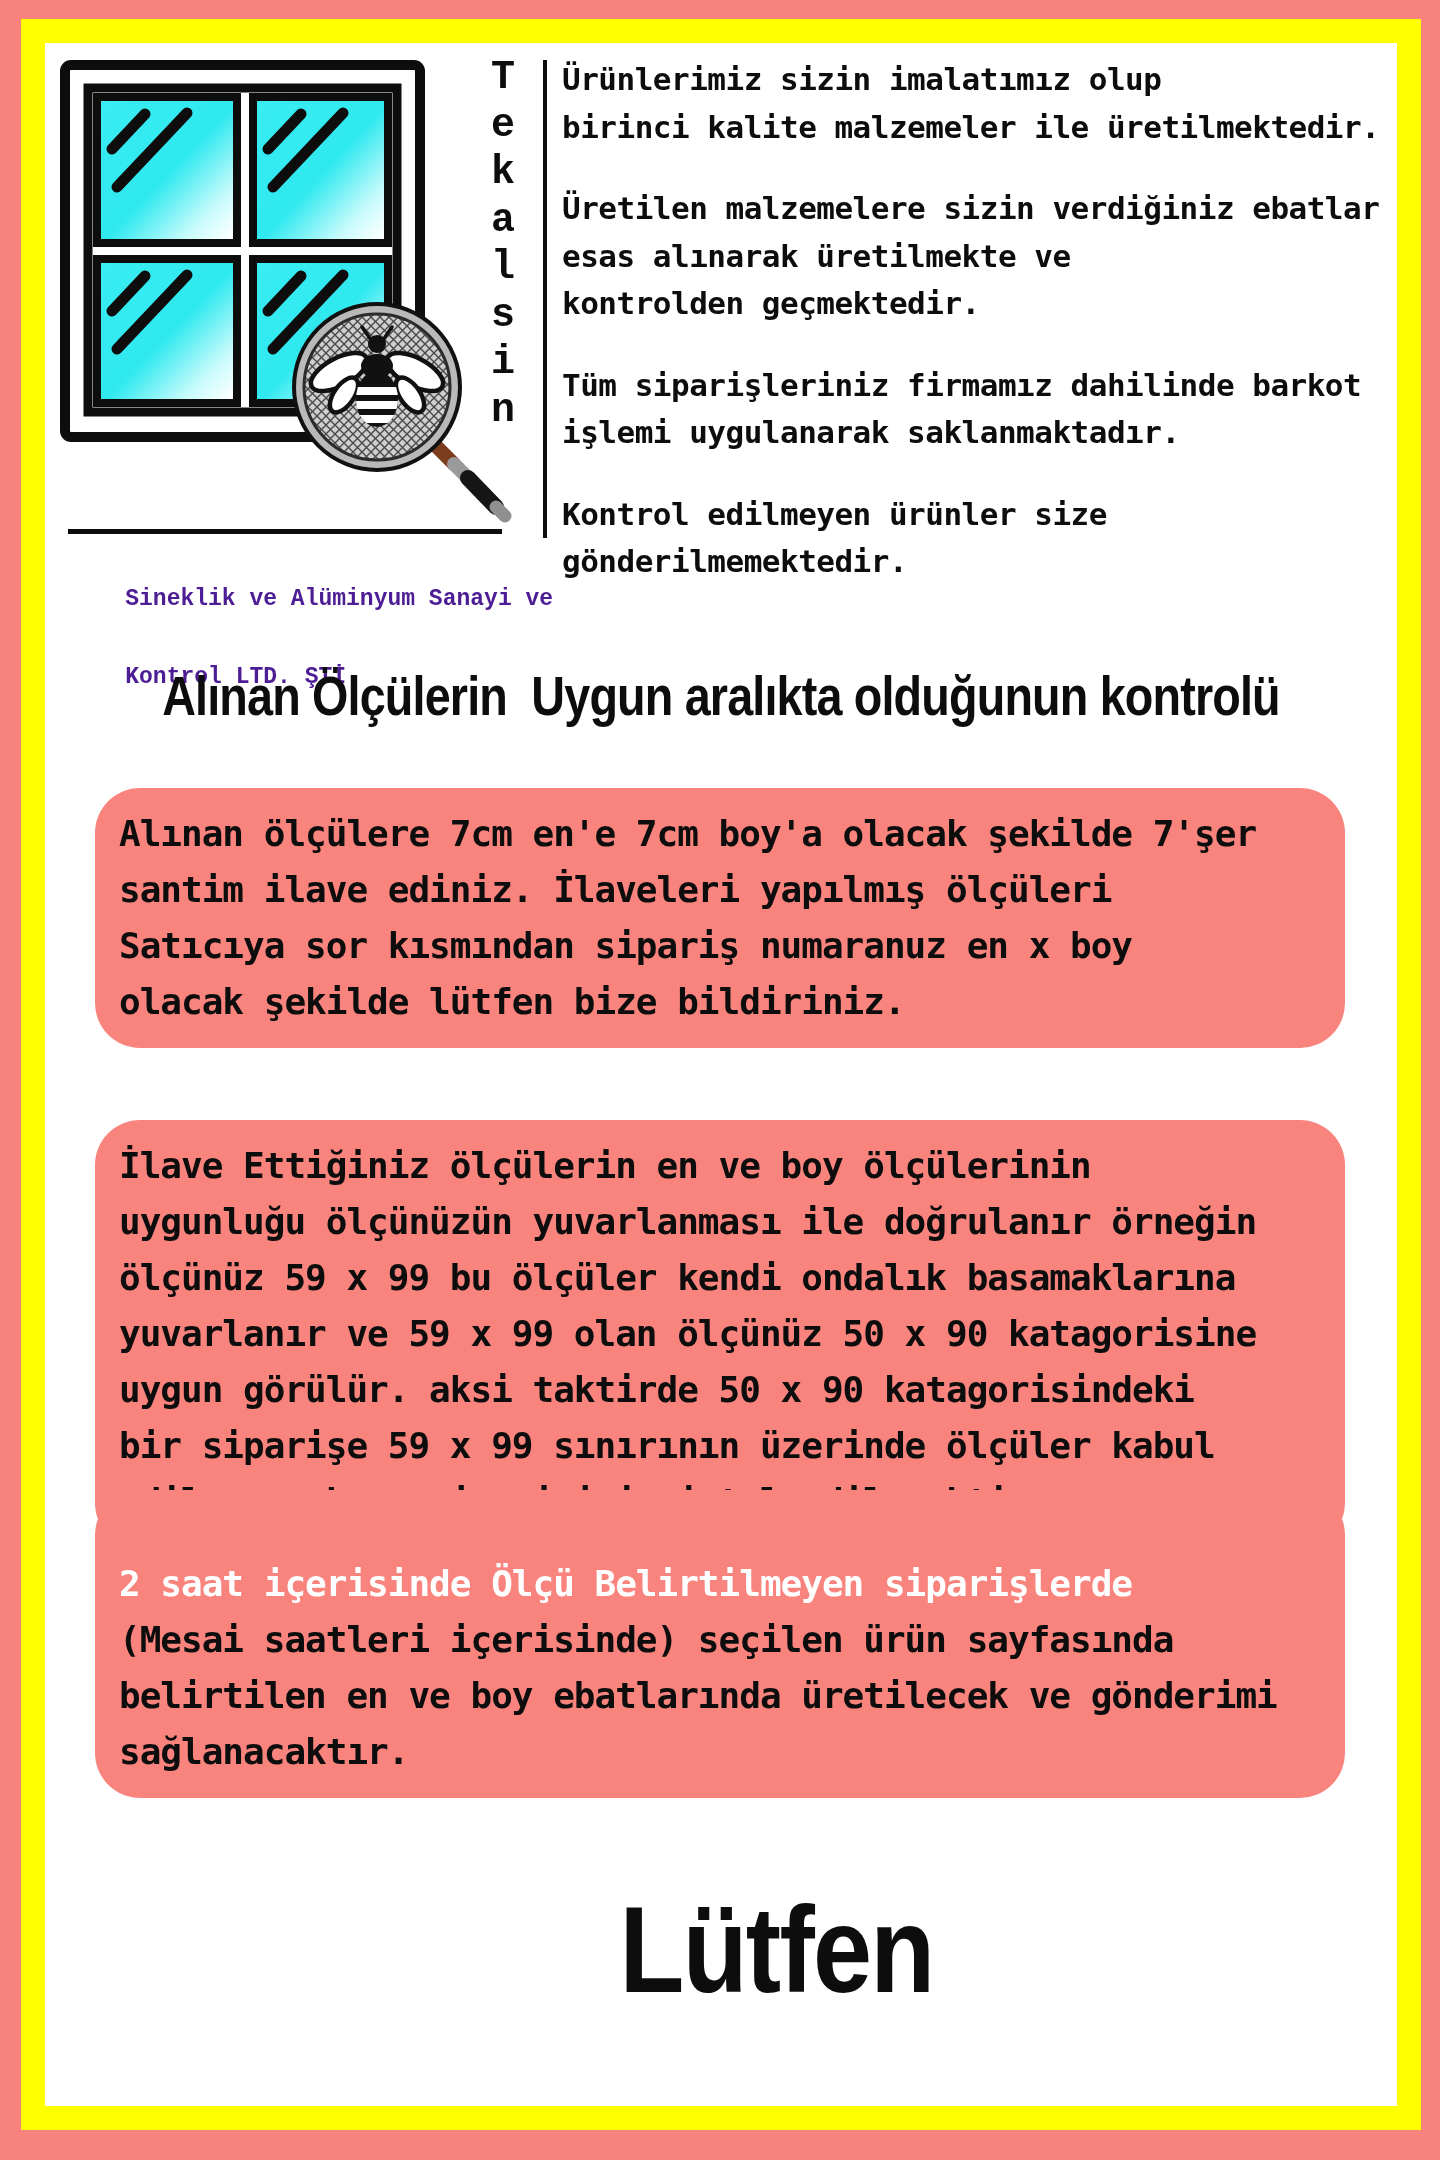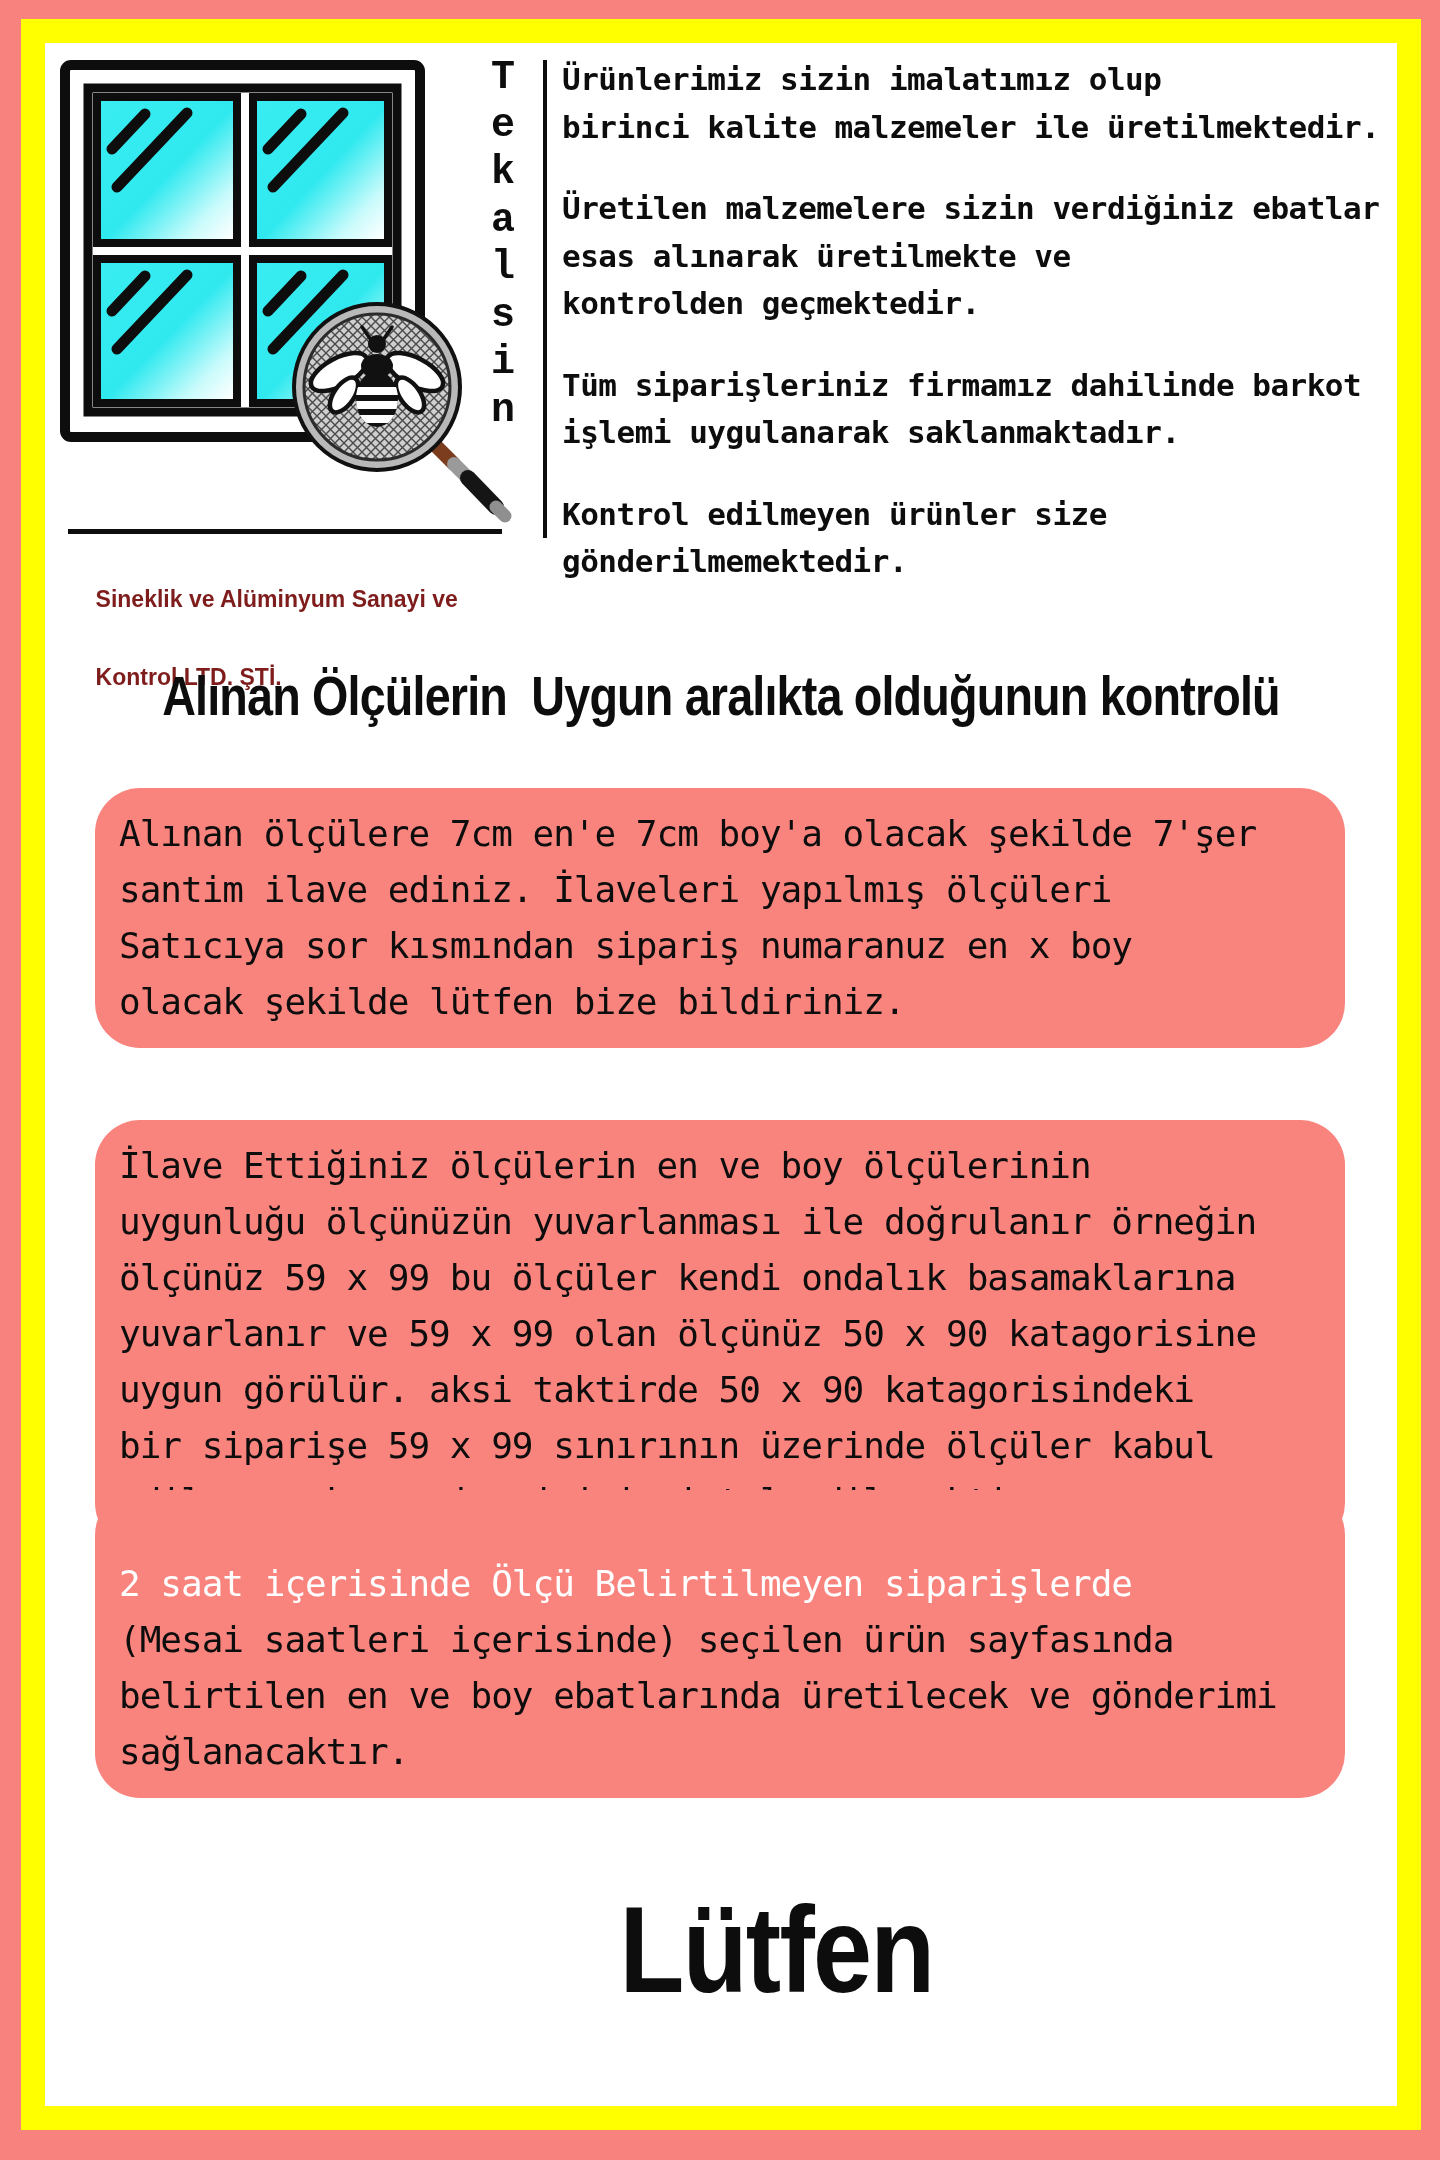--- a/index.html
+++ b/index.html
@@ -16,22 +16,22 @@
   .brand-col {
     position:absolute; left:480px; top:54px; width:46px;
     display:flex; flex-direction:column; align-items:center;
     font-family:"Liberation Mono", monospace; font-weight:bold;
     font-size:40px; line-height:47.5px; color:#0d0d0d;
   }
   .logo-divider { position:absolute; left:543px; top:60px; width:4px; height:478px; background:#0d0d0d; }
   .logo-underline { position:absolute; left:68px; top:529px; width:434px; height:5px; background:#0d0d0d; }
   .company {
     position:absolute; left:70px; top:541px; width:470px;
-    font-family:Liberation Sans, sans-serif; font-weight:bold;
-    font-size:23px; line-height:39px; color:#7f1d1d; white-space:pre;
+    font-family:Liberation Mono, monospace; font-weight:bold;
+    font-size:23px; line-height:39px; color:#4c1d95; white-space:pre;
   }
   
   .intro { position:absolute; left:562px; top:56px; width:846px; color:#0d0d0d; }
   .intro p {
     margin:0 0 34px 0; white-space:pre-line;
     font-weight:bold; font-size:31px; line-height:47.5px; letter-spacing:-0.5px;
   }
   
   .heading {
     position:absolute; left:45px; top:666px; width:1352px;
@@ -45,21 +45,21 @@
   .info-box {
     position:absolute; left:95px; width:1250px; box-sizing:border-box;
     background:#f9847e; border-radius:45px; padding:18px 24px;
     color:#0d0d0d;
   }
   .box-1 { top:788px; }
   .box-2 { top:1120px; }
   .box-3 { top:1490px; }
   .box-line-white, .box-text {
     display:block; white-space:pre-line;
-    font-weight:normal; font-size:36px; line-height:56px; letter-spacing:-1px;
+    font-weight:bold; font-size:36px; line-height:56px; letter-spacing:-1px;
   }
   .box-line-white { color:#ffffff;margin-top:48px; }
   .box-line-white:empty { display:none; }
   
   .warning {
     position:absolute; left:45px; top:1752px; width:1352px;
     text-align:center; font-family:"Liberation Sans", sans-serif;
     font-weight:bold; font-size:122px; line-height:132px; color:#0d0d0d;
     transform:scaleX(0.87); transform-origin:center; letter-spacing:-2px;
     white-space:pre;

